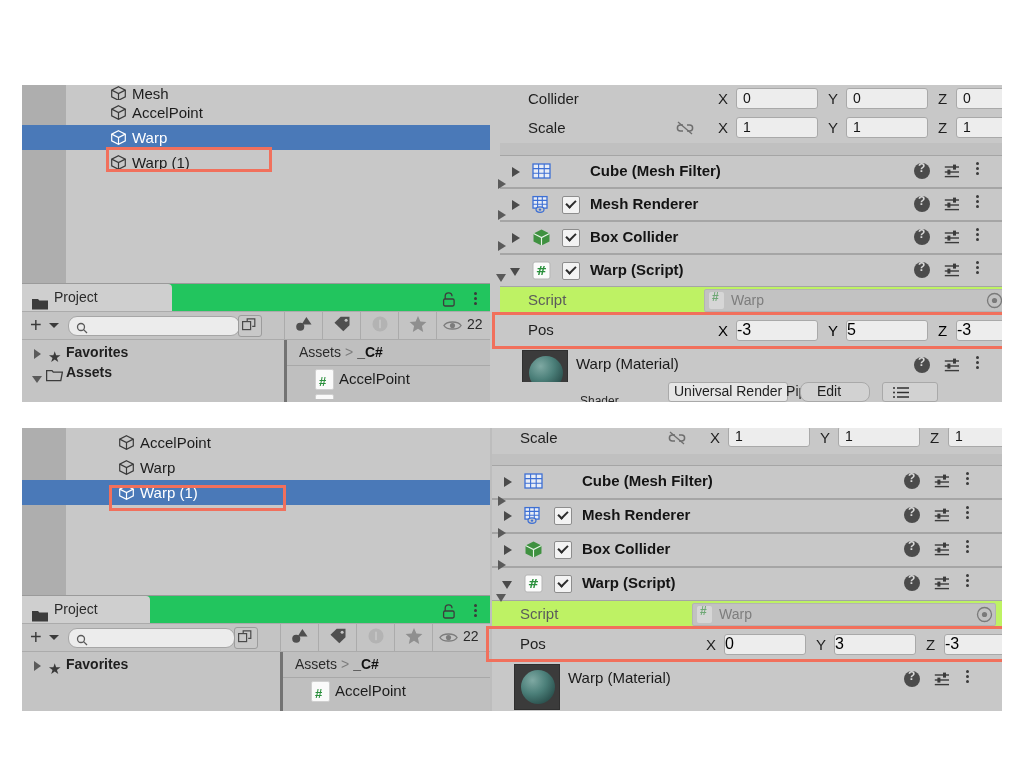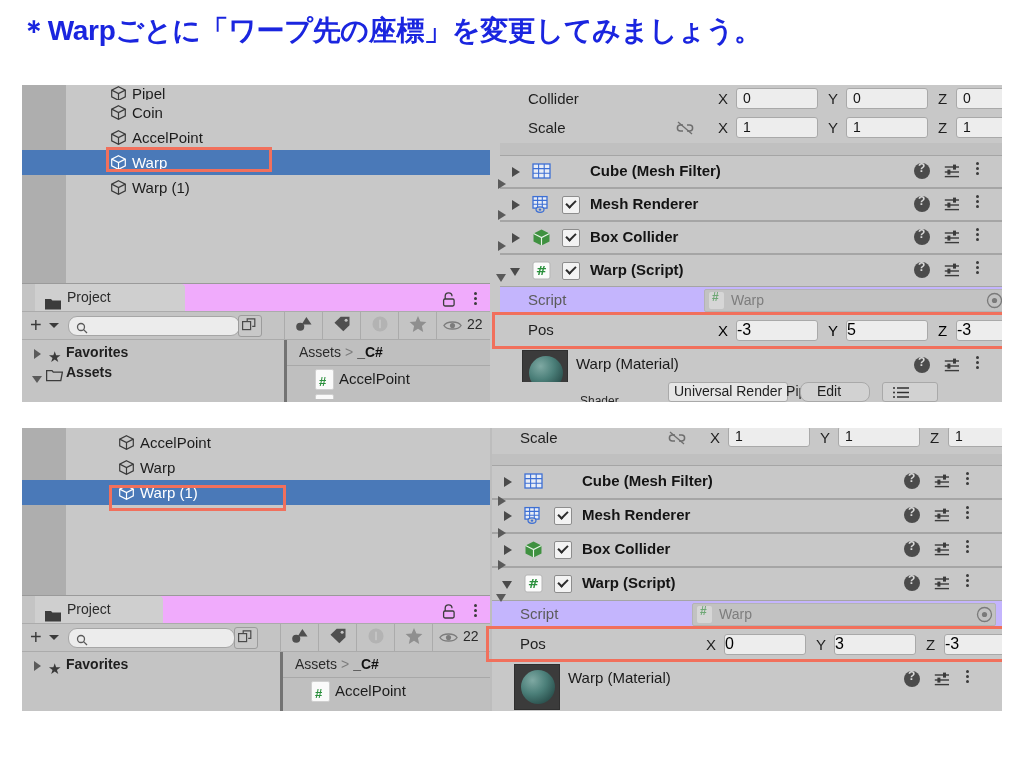--- a/index.html
+++ b/index.html
@@ -41,21 +41,21 @@
   .hrow .cube{display:inline-block;vertical-align:-3px;margin-right:5px;}
   .hrow.sel{background:#4a79b8;color:#ffffff;}
   .hrow.sel .gut{position:absolute;left:0;top:0;width:44px;height:100%;background:#4a79b8;}
   .hrowinner{position:absolute;left:88px;top:0;}
 
   .redbox{position:absolute;border:3px solid #f1705c;box-sizing:border-box;pointer-events:none;}
 
   
   .projpanel{position:absolute;left:0;right:0;bottom:0;background:#c4c4c4;border-top:1px solid #9a9a9a;}
   .projtab{
-    height:27px;line-height:27px;position:relative;background:#f0abfc;margin-left:13px;
+    height:27px;line-height:27px;position:relative;background:#22c55e;
   }
   .projtab .tabbox{
     position:absolute;left:0;top:0;width:150px;height:27px;background:#cfcfcf;
     border-top-right-radius:4px;
   }
   .projtab .tablabel{position:absolute;left:32px;top:0;font-size:14px;color:#2b2b2b;}
   .projtab .foldericon{position:absolute;left:10px;top:7px;}
   .projtab .lock{position:absolute;right:34px;top:5px;}
   .projtab .kebab{position:absolute;right:12px;top:4px;}
 
@@ -105,21 +105,21 @@
   .comprow .fold{position:absolute;left:12px;top:11px;width:0;height:0;border-top:5px solid transparent;border-bottom:5px solid transparent;border-left:8px solid #4a4a4a;}
   .comprow .fold.open{left:10px;top:13px;border-left:5px solid transparent;border-right:5px solid transparent;border-top:8px solid #4a4a4a;border-bottom:none;}
   .comprow .cicon{position:absolute;left:32px;top:6px;width:19px;height:19px;}
   .comprow .chk{position:absolute;left:62px;top:7px;width:16px;height:16px;background:#f3f3f3;border:1px solid #8d8d8d;border-radius:2px;}
   .comprow .chk:after{content:"";position:absolute;left:3px;top:3px;width:8px;height:4px;border-left:2px solid #2c2c2c;border-bottom:2px solid #2c2c2c;transform:rotate(-45deg);}
   .comprow .cname{position:absolute;left:90px;top:6px;font-size:15px;font-weight:bold;color:#141414;}
   .comprow .help{position:absolute;top:7px;}
   .comprow .presets{position:absolute;top:7px;}
   .comprow .kebab3{position:absolute;top:6px;}
 
-  .scriptrow{height:28px;position:relative;background:#c4b5fd;}
+  .scriptrow{height:28px;position:relative;background:#bef264;}
   .scriptrow .lbl{position:absolute;left:28px;top:4px;font-size:15px;color:#5b5b5b;}
   .scriptrow .objfield{position:absolute;top:2px;height:23px;background:#c2c2c2;border:1px solid #b3b3b3;border-radius:2px;box-sizing:border-box;}
   .scriptrow .objfield .hashicon{position:absolute;left:4px;top:2px;width:15px;height:17px;background:#d6d6d6;border-radius:2px;}
   .scriptrow .objfield .hashicon span{position:absolute;left:3px;top:-2px;font-size:12px;color:#6ea775;font-weight:bold;}
   .scriptrow .objfield .oname{position:absolute;left:26px;top:2px;font-size:14px;color:#7d7d7d;}
   .scriptrow .target{position:absolute;top:5px;}
 
   .posrow{height:32px;position:relative;background:#c8c8c8;}
   .posrow .lbl{position:absolute;left:28px;top:6px;font-size:15px;color:#1f1f1f;}
 
@@ -144,49 +144,38 @@
   .kebabdots{display:inline-block;width:4px;}
   .kebabdots b{display:block;width:3px;height:3px;background:#3b3b3b;border-radius:50%;margin-bottom:2px;}
   .helpq{display:inline-block;width:16px;height:16px;border-radius:50%;background:#4b4b4b;position:relative;}
   .helpq:after{content:"?";position:absolute;left:4px;top:-2px;font-size:12px;color:#d9d9d9;font-weight:bold;}
 </style>
 </head>
 <body>
 
 <div class="slide">
 
-  <div class="title">＊Warpごとに「ワープ先の座標」を変更してみましょう。</div>
 
   <div class="shot" id="shot-top">
 
     <div class="hier">
       <div class="gutter"></div>
 
       <div style="position:absolute;left:0;top:0;right:0;">
         <div class="hrow" style="height:15px;line-height:8px;overflow:hidden;">
           <div class="hrowinner">
             <span class="cube">
               <svg width="17" height="17" viewBox="0 0 20 20">
                   <path d="M10 2 L18 6 L18 14 L10 18 L2 14 L2 6 Z" fill="none" stroke="#3a3a3a" stroke-width="1.4"></path>
                   <path d="M2 6 L10 10 L18 6 M10 10 L10 18" fill="none" stroke="#3a3a3a" stroke-width="1.4"></path>
                 </svg>
-            </span><span>Pipel</span>
-          </div>
-        </div>
-
-        <div class="hrow">
-          <div class="hrowinner">
-            <span class="cube">
-              <svg width="17" height="17" viewBox="0 0 20 20">
-                  <path d="M10 2 L18 6 L18 14 L10 18 L2 14 L2 6 Z" fill="none" stroke="#3a3a3a" stroke-width="1.4"></path>
-                  <path d="M2 6 L10 10 L18 6 M10 10 L10 18" fill="none" stroke="#3a3a3a" stroke-width="1.4"></path>
-                </svg>
-            </span><span>Coin</span>
-          </div>
-        </div>
+            </span><span>Mesh</span>
+          </div>
+        </div>
+
 
         <div class="hrow">
           <div class="hrowinner">
             <span class="cube">
               <svg width="17" height="17" viewBox="0 0 20 20">
                   <path d="M10 2 L18 6 L18 14 L10 18 L2 14 L2 6 Z" fill="none" stroke="#3a3a3a" stroke-width="1.4"></path>
                   <path d="M2 6 L10 10 L18 6 M10 10 L10 18" fill="none" stroke="#3a3a3a" stroke-width="1.4"></path>
                 </svg>
             </span><span>AccelPoint</span>
           </div>

